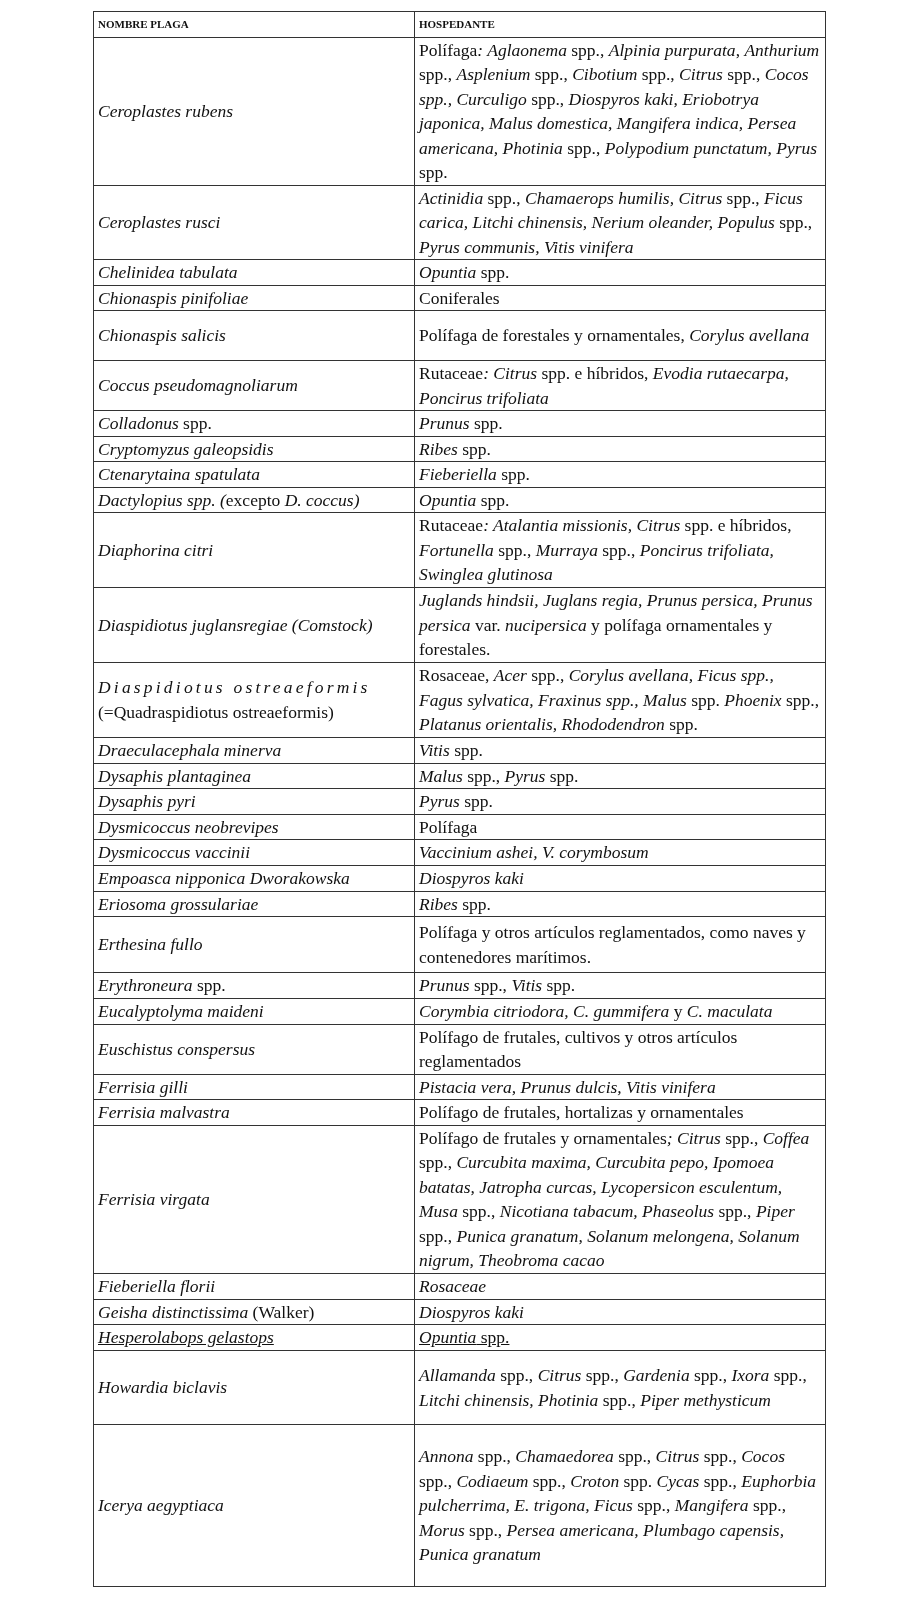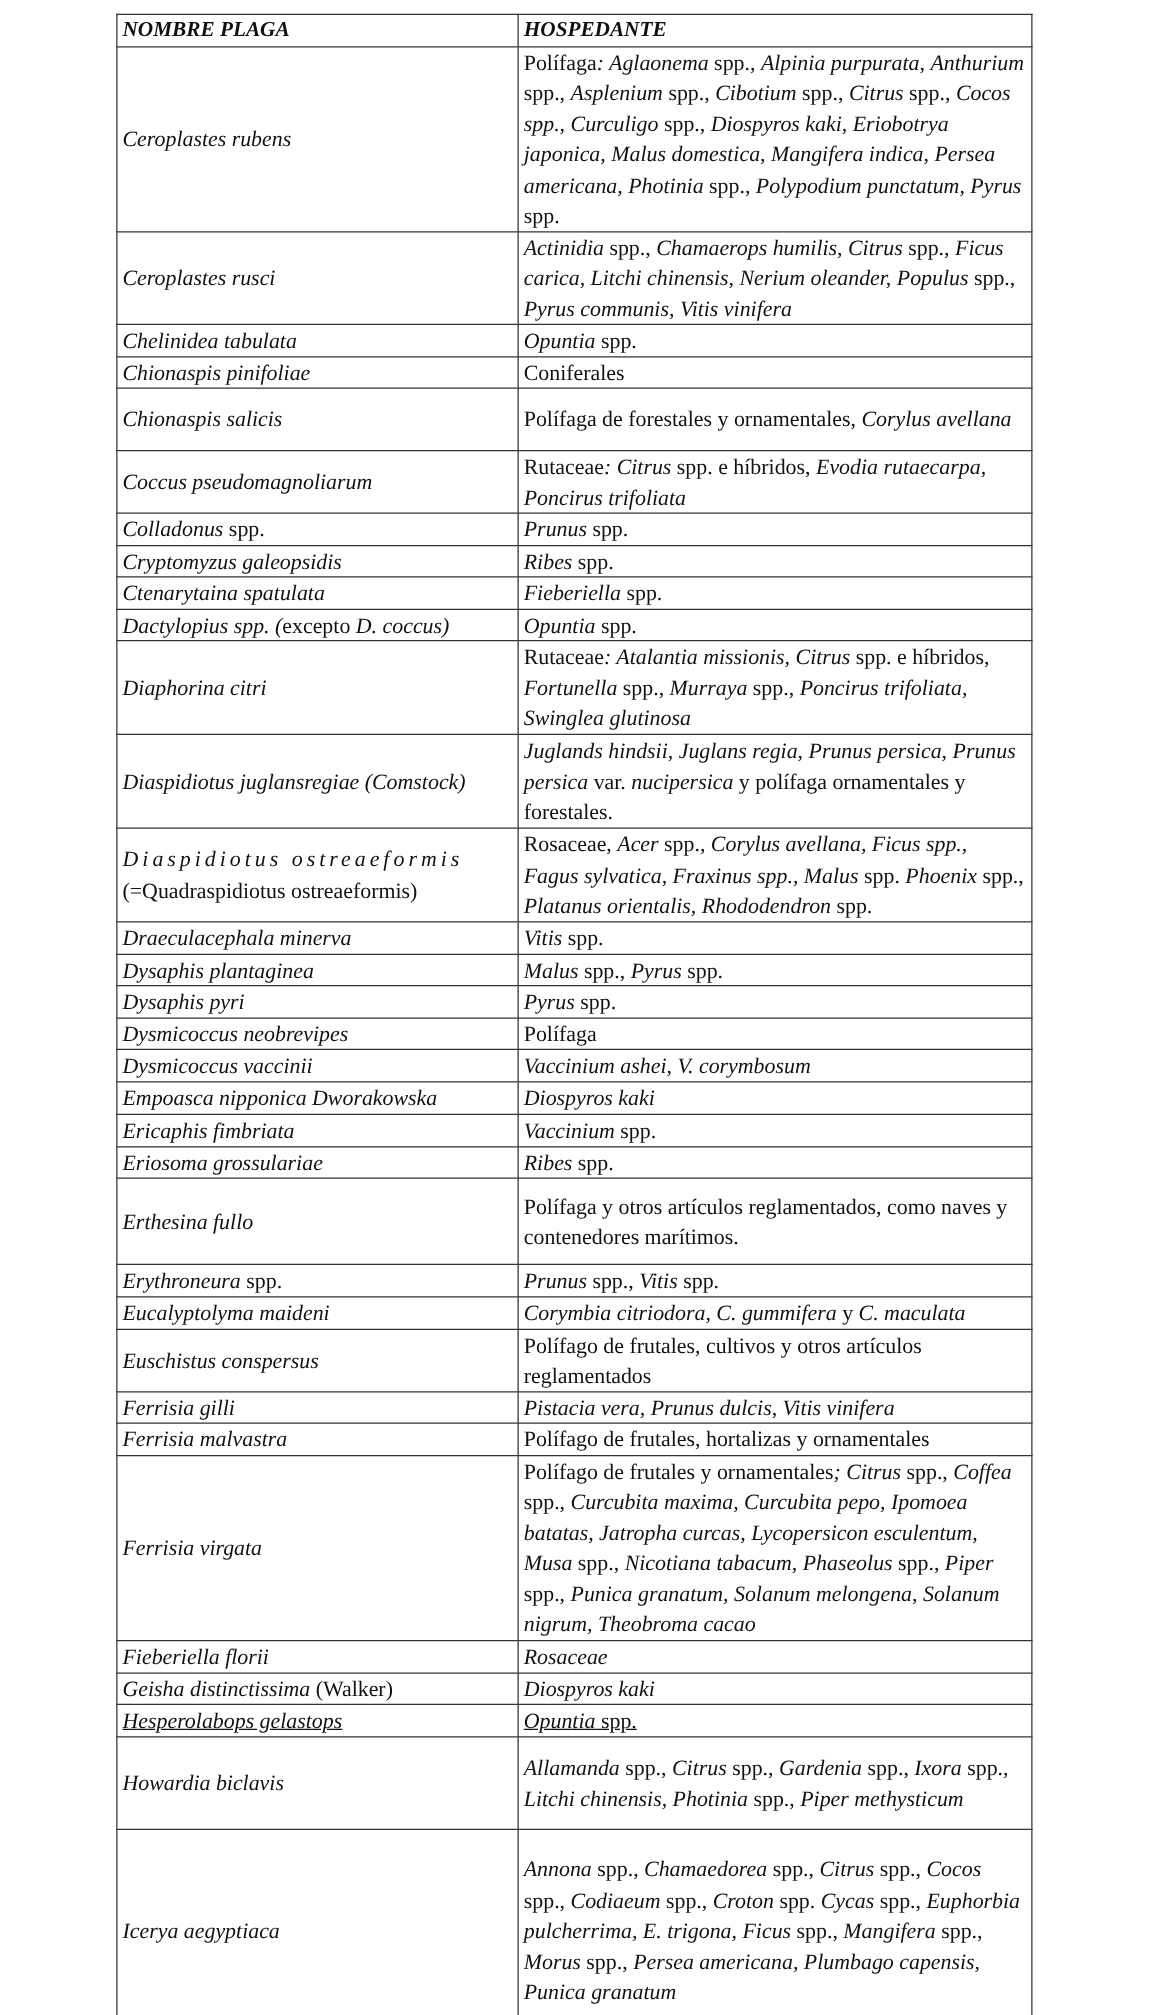--- a/index.html
+++ b/index.html
@@ -2,21 +2,21 @@
 <html><head>
 <meta charset="utf-8">
 <style>
   html, body { margin: 0; padding: 0; background: #ffffff; }
   body { width: 924px; height: 1612px; position: relative; overflow: hidden;
          font-family: "Liberation Serif", "DejaVu Serif", serif; color: #111; }
   table.pests { position: absolute; left: 93px; top: 11px; width: 732px;
                 border-collapse: collapse; table-layout: fixed; }
   table.pests td, table.pests th { border: 1.3px solid #333; padding: 0 4px;
                 font-size: 17.5px; line-height: 24.5px; vertical-align: middle; text-align: left; }
-  table.pests th { font-weight: bold; font-size: 17px; height: 24px; font-style: italic; }
+  table.pests th { font-weight: bold; font-size: 11px; height: 24px; }
   col.c1 { width: 321px; } col.c2 { width: 411px; }
   td.host { text-align: justify; text-align-last: left; }
   .i { font-style: italic; }
   .n { font-style: normal; }
   .spaced { letter-spacing: 3.2px; }
 </style>
 </head>
 <body>
 
 <table class="pests">
@@ -100,29 +100,25 @@
         <td class="host"><span class="n">Polífaga</span></td>
       </tr>
       <tr style="height: 26px;">
         <td><span class="i">Dysmicoccus vaccinii</span></td>
         <td class="host"><span class="i">Vaccinium ashei, V. corymbosum</span></td>
       </tr>
       <tr style="height: 25px;">
         <td><span class="i">Empoasca nipponica Dworakowska</span></td>
         <td class="host"><span class="i">Diospyros kaki</span></td>
       </tr>
-      <tr style="height: 26px;">
-        <td><span class="i">Ericaphis fimbriata</span></td>
-        <td class="host"><span class="i">Vaccinium</span><span class="n"> spp.</span></td>
-      </tr>
       <tr style="height: 25px;">
         <td><span class="i">Eriosoma grossulariae</span></td>
         <td class="host"><span class="i">Ribes</span><span class="n"> spp.</span></td>
       </tr>
-      <tr style="height: 69px;">
+      <tr style="height: 56px;">
         <td><span class="i">Erthesina fullo</span></td>
         <td class="host"><span class="n">Polífaga y otros artículos reglamentados, como naves y contenedores marítimos.</span></td>
       </tr>
       <tr style="height: 25px; margin-left: 16px;">
         <td><span class="i">Erythroneura</span><span class="n"> spp.</span></td>
         <td class="host"><span class="i">Prunus</span><span class="n"> spp., </span><span class="i">Vitis</span><span class="n"> spp.</span></td>
       </tr>
       <tr style="height: 26px;">
         <td><span class="i">Eucalyptolyma maideni</span></td>
         <td class="host"><span class="i">Corymbia citriodora, C. gummifera</span><span class="n"> y </span><span class="i">C. maculata</span></td>

